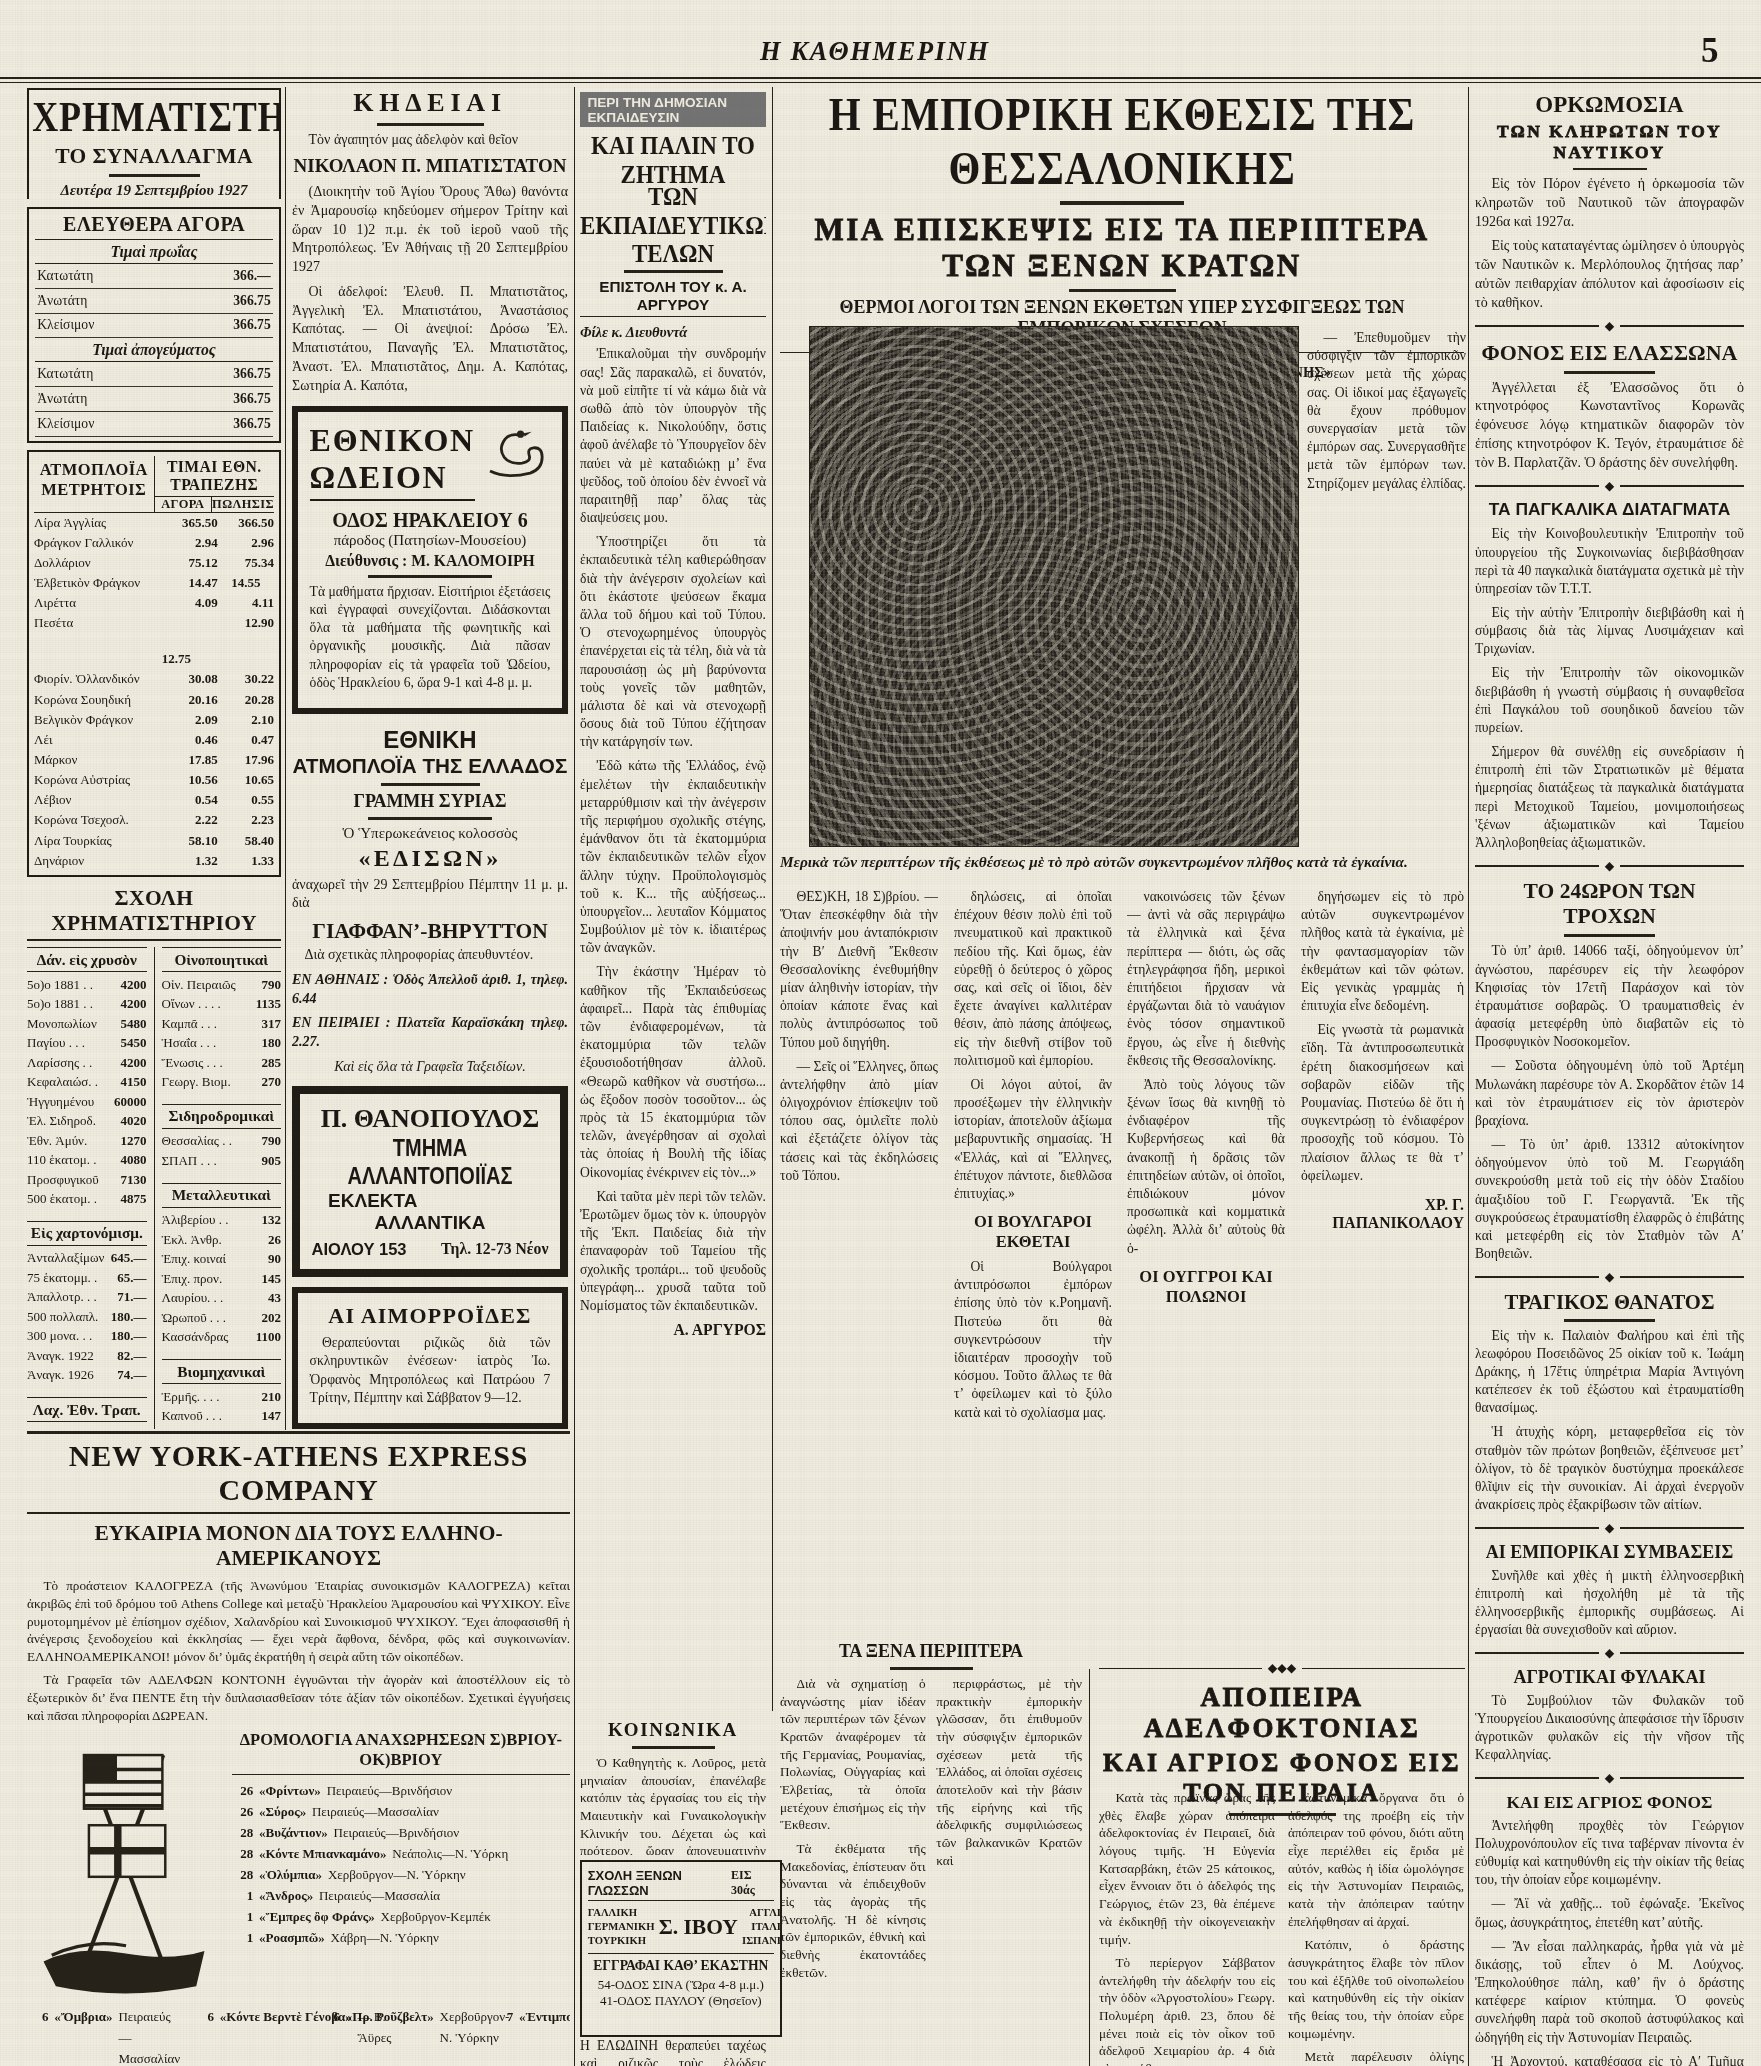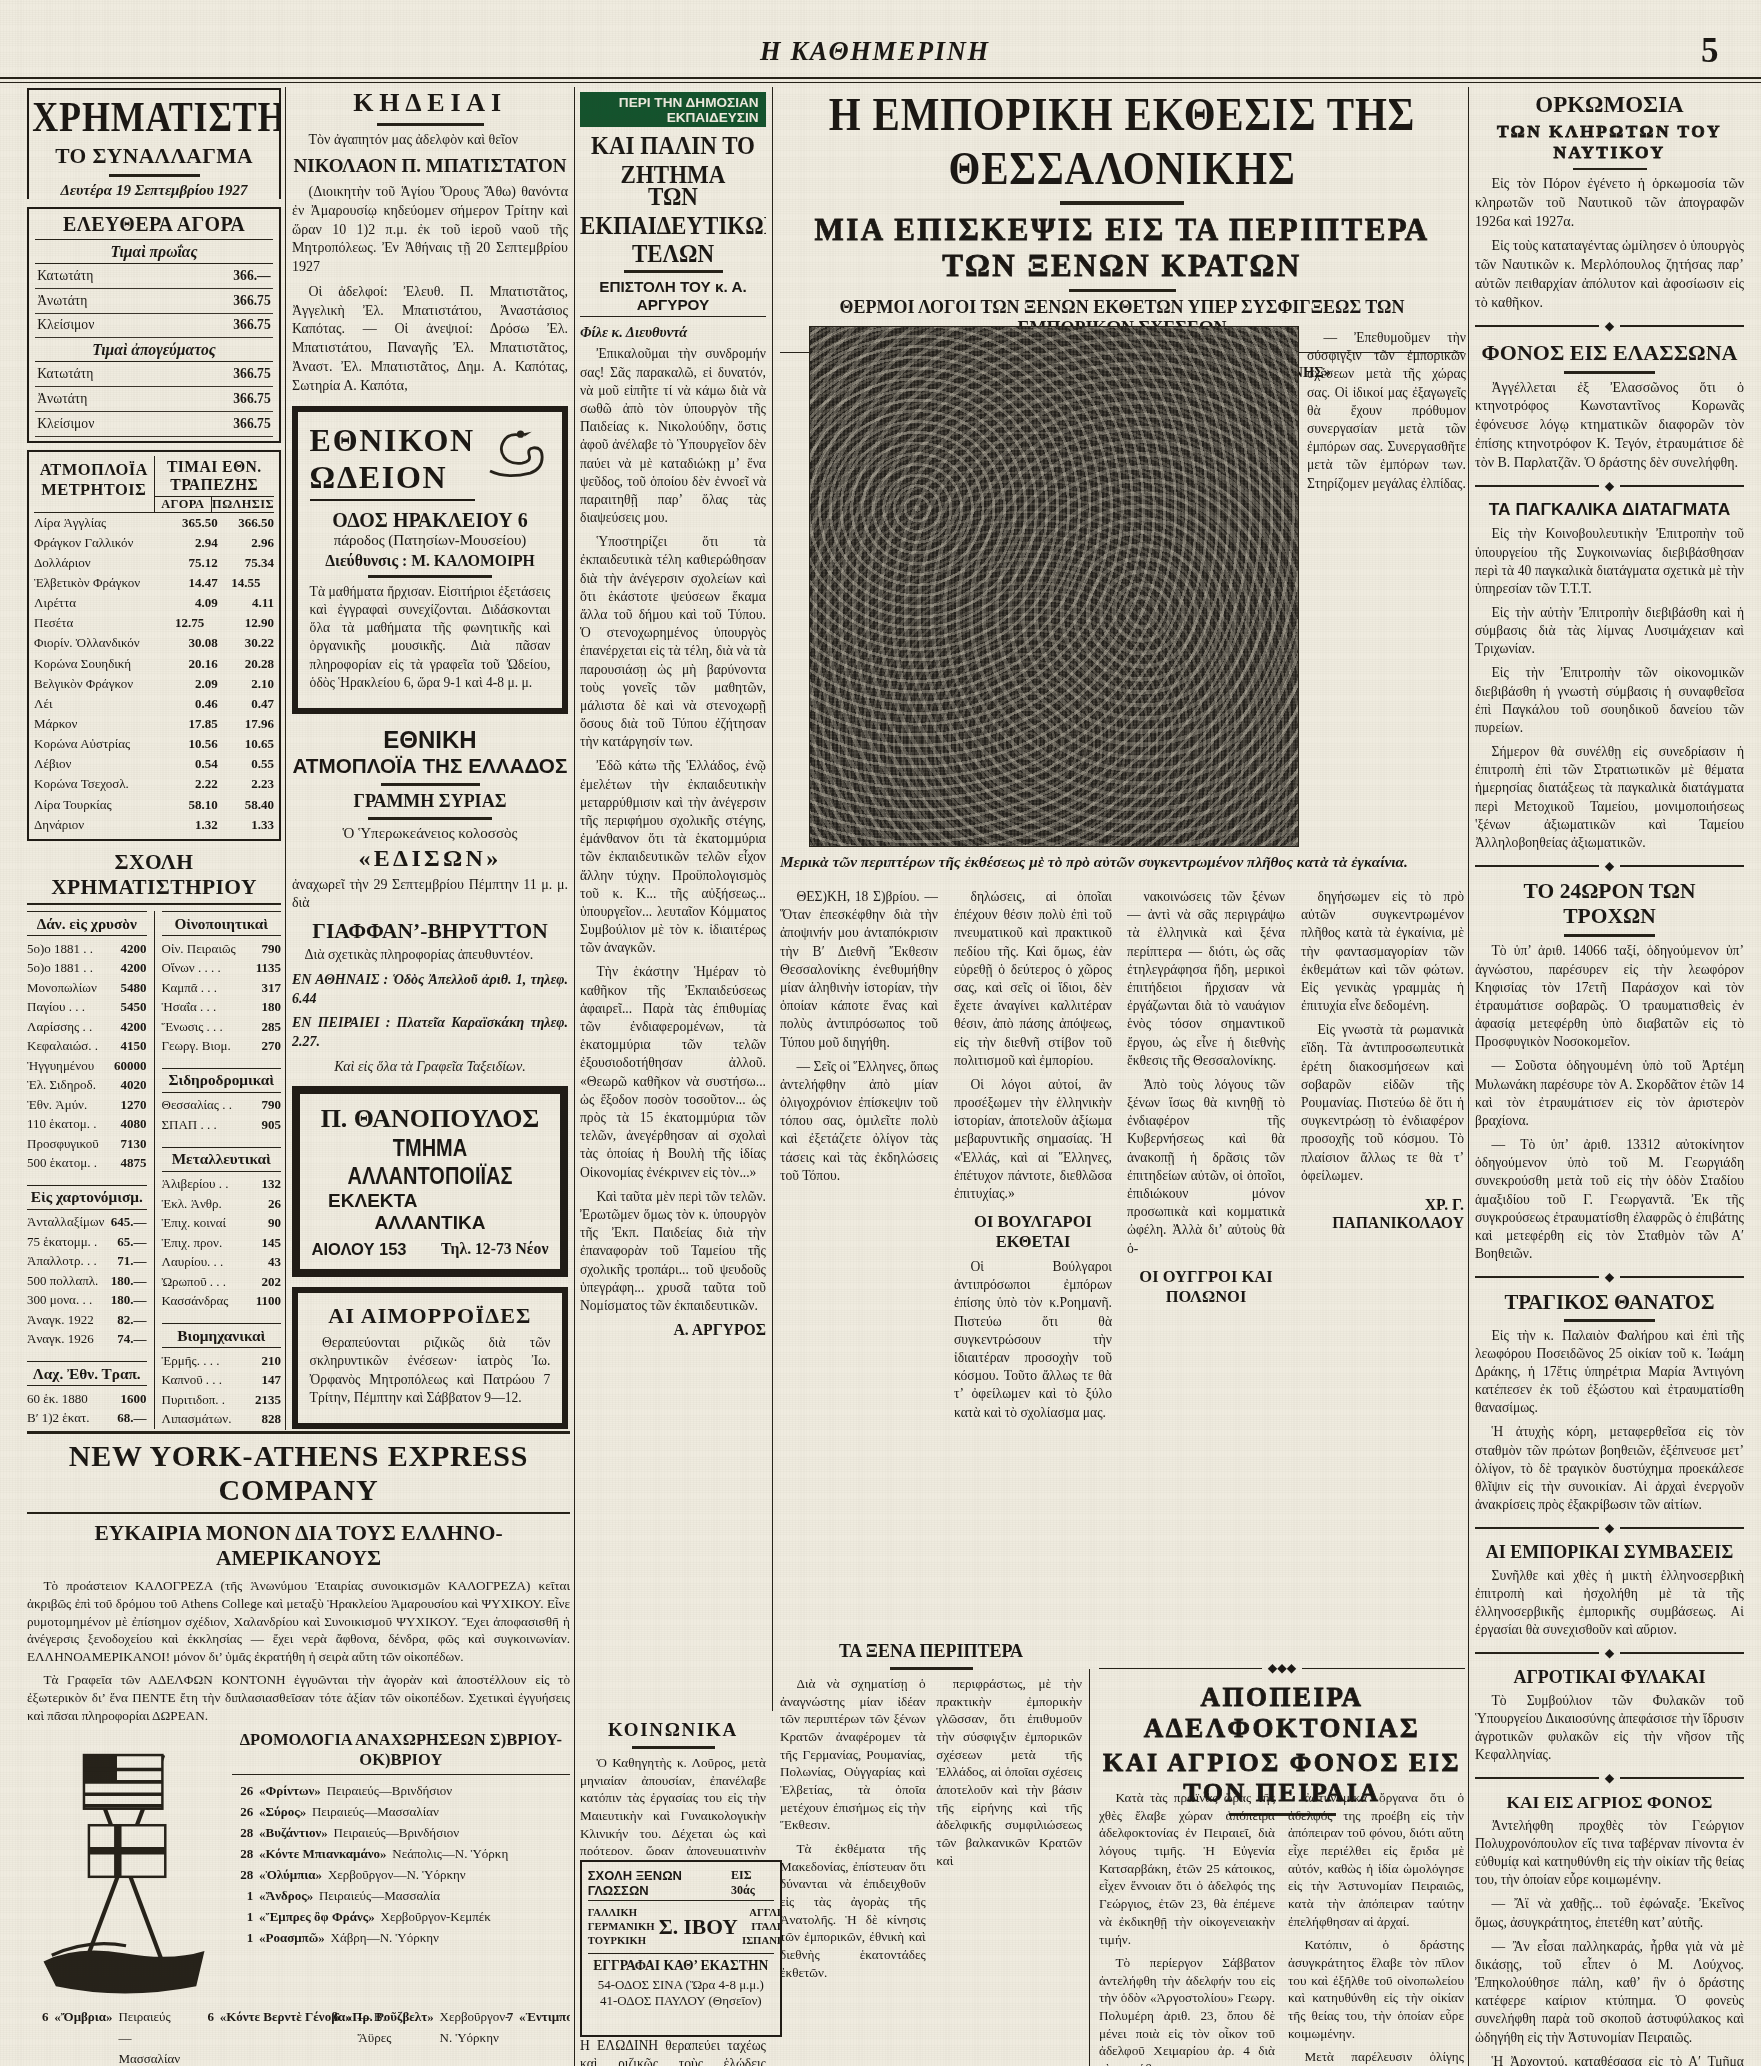--- a/index.html
+++ b/index.html
@@ -32,22 +32,22 @@
   .fin-sub{margin-bottom:12.4px;}
   .photo{background-color:#37332c;
     background-image:
       repeating-radial-gradient(circle at 22% 35%,rgba(233,226,208,.30) 0 2.9px,transparent 2.9px 10.7px),
       repeating-radial-gradient(circle at 68% 55%,rgba(240,233,214,.22) 0 4.1px,transparent 4.1px 13px),
       repeating-radial-gradient(circle at 45% 80%,rgba(220,212,192,.18) 0 2.5px,transparent 2.5px 7.9px),
       repeating-linear-gradient(90deg,rgba(0,0,0,.38) 0 1.7px,transparent 1.7px 3.7px),
       repeating-linear-gradient(0deg,rgba(255,255,255,.07) 0 1.2px,transparent 1.2px 3.3px);
     border:0.8px solid #262219;}
   .adbox-heavy{border:6.6px solid #201c16;padding:10px 11.6px;}
-  .kicker{background:#14532d;color:#efebdf;display:inline-block;padding:2.5px 7.4px;
-     font-weight:bold;font-family:"Liberation Sans",sans-serif;text-align:right;}
+  .kicker{background:#737373;color:#efebdf;display:inline-block;padding:2.5px 7.4px;
+     font-weight:bold;font-family:"Liberation Sans",sans-serif;}
   .sched-row{display:flex;gap:5.8px;font-size:13px;line-height:1.62;}
   .sched-row .d{width:21.5px;font-weight:bold;text-align:right;flex:none;}
   .sched-row .ship{font-weight:bold;flex:none;}
   .hl-outline{font-weight:bold;letter-spacing:2.5px;-webkit-text-stroke:0.8px #1b1814;}
 </style>
 </head>
 <body>
 
 <div class="page">
 
@@ -142,21 +142,21 @@
           </div>
 
           <div style="display:flex;font-size:13px;line-height:1.55;">
             <span style="flex:1.25;">Λιρέττα</span>
             <span class="b" style="flex:.55;text-align:right;">4.09</span>
             <span class="b" style="flex:.55;text-align:right;">4.11</span>
           </div>
 
           <div style="display:flex;font-size:13px;line-height:1.55;">
             <span style="flex:1.25;">Πεσέτα</span>
-            <span class="b" style="flex:.55;text-align:center;">12.75</span>
+            <span class="b" style="flex:.55;text-align:left;margin-top:36px;">12.75</span>
             <span class="b" style="flex:.55;text-align:right;">12.90</span>
           </div>
 
           <div style="display:flex;font-size:13px;line-height:1.55;">
             <span style="flex:1.25;">Φιορίν. Ὁλλανδικόν</span>
             <span class="b" style="flex:.55;text-align:right;">30.08</span>
             <span class="b" style="flex:.55;text-align:right;">30.22</span>
           </div>
 
           <div style="display:flex;font-size:13px;line-height:1.55;">

